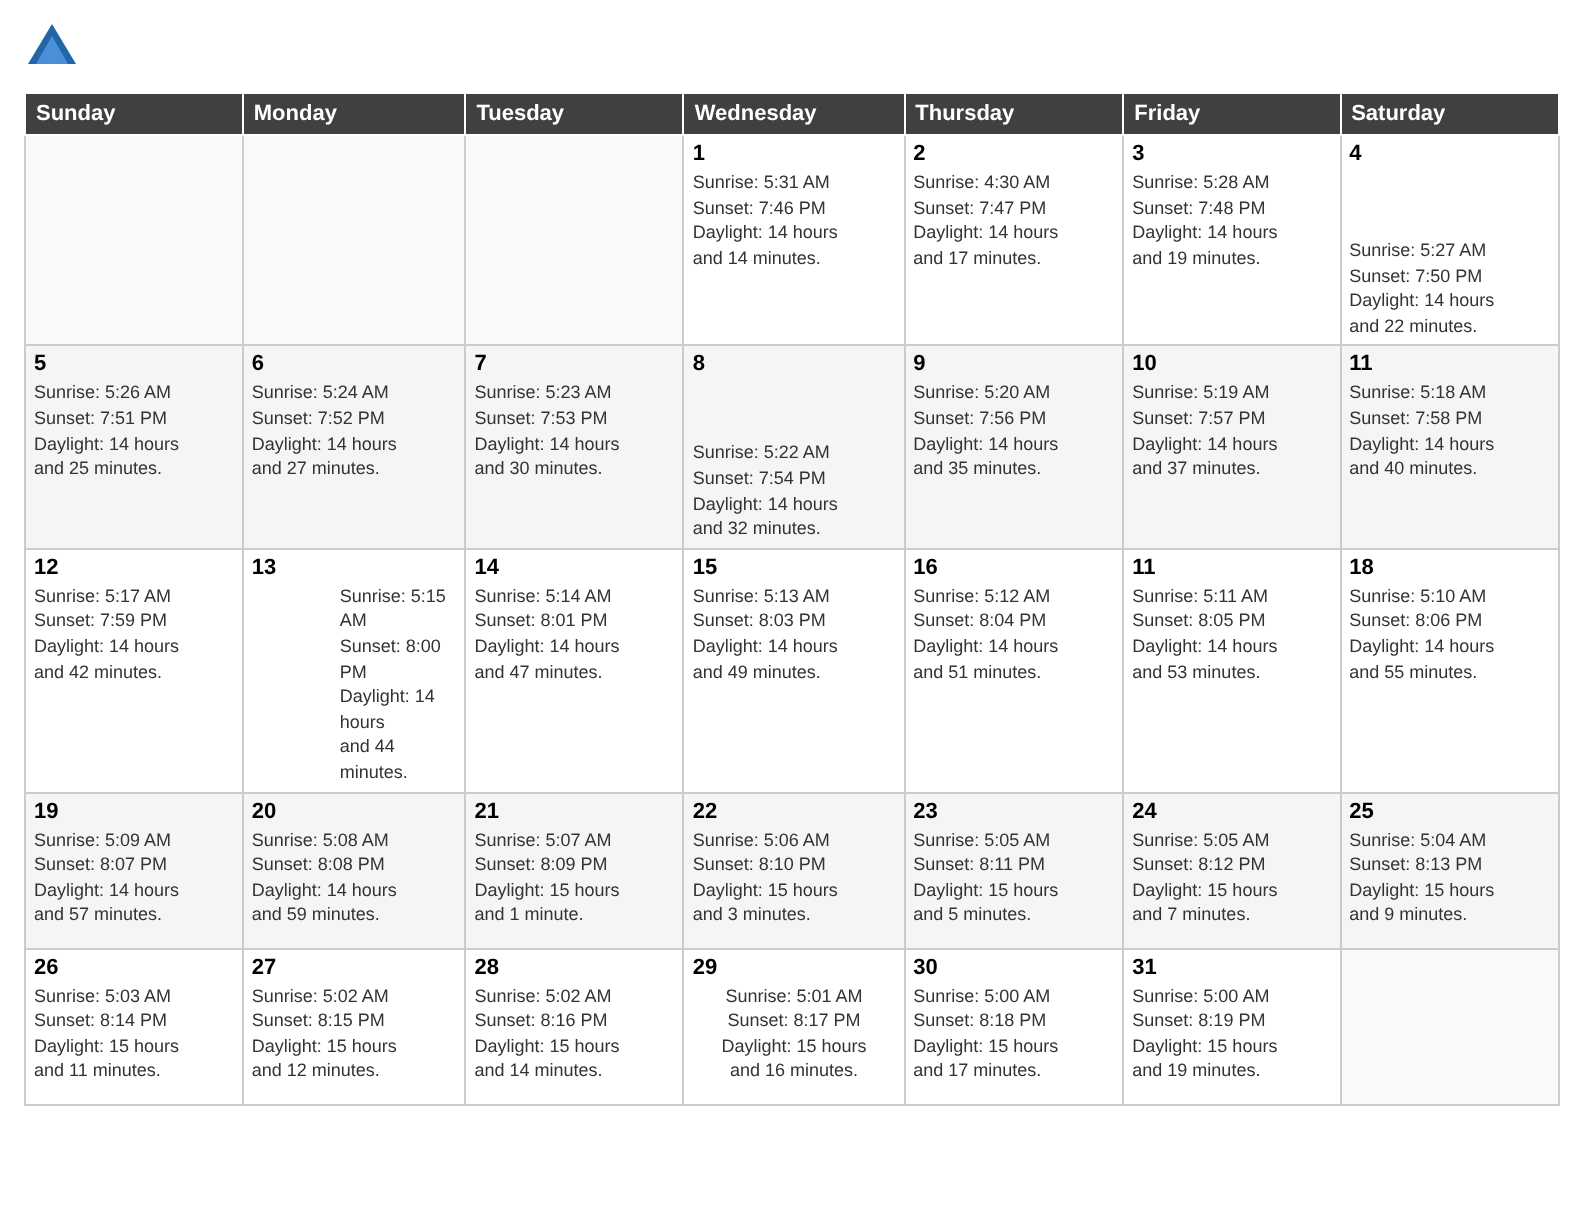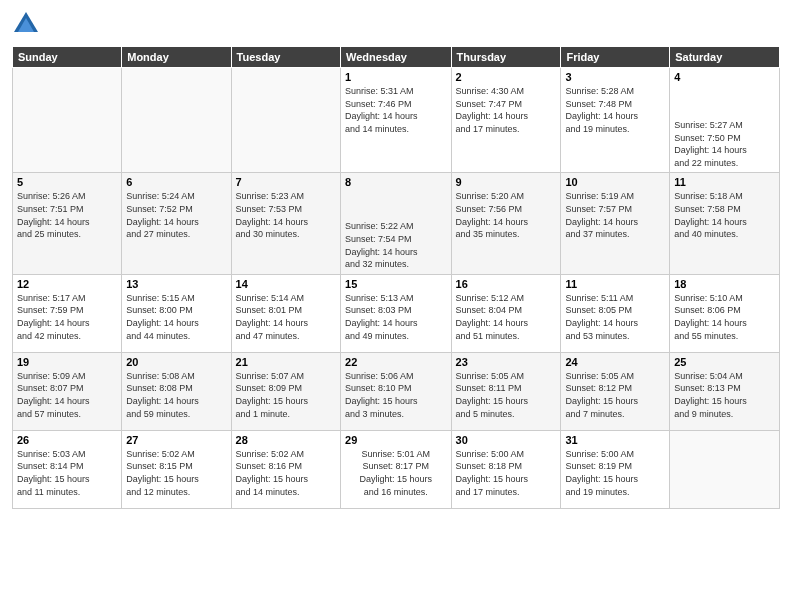--- a/index.html
+++ b/index.html
@@ -208,21 +208,21 @@
         <tr>
           <td>
             <div class="day-num">12</div>
             <div class="day-info" style="white-space: pre-line;">Sunrise: 5:17 AM
 Sunset: 7:59 PM
 Daylight: 14 hours
 and 42 minutes.</div>
           </td>
           <td>
             <div class="day-num">13</div>
-            <div class="day-info" style="white-space: pre-line;">Sunrise: 5:15 AM
+            <div class="day-info" style="white-space: pre-line; margin-left: 44px;">Sunrise: 5:15 AM
 Sunset: 8:00 PM
 Daylight: 14 hours
 and 44 minutes.</div>
           </td>
           <td>
             <div class="day-num">14</div>
             <div class="day-info" style="white-space: pre-line;">Sunrise: 5:14 AM
 Sunset: 8:01 PM
 Daylight: 14 hours
 and 47 minutes.</div>

